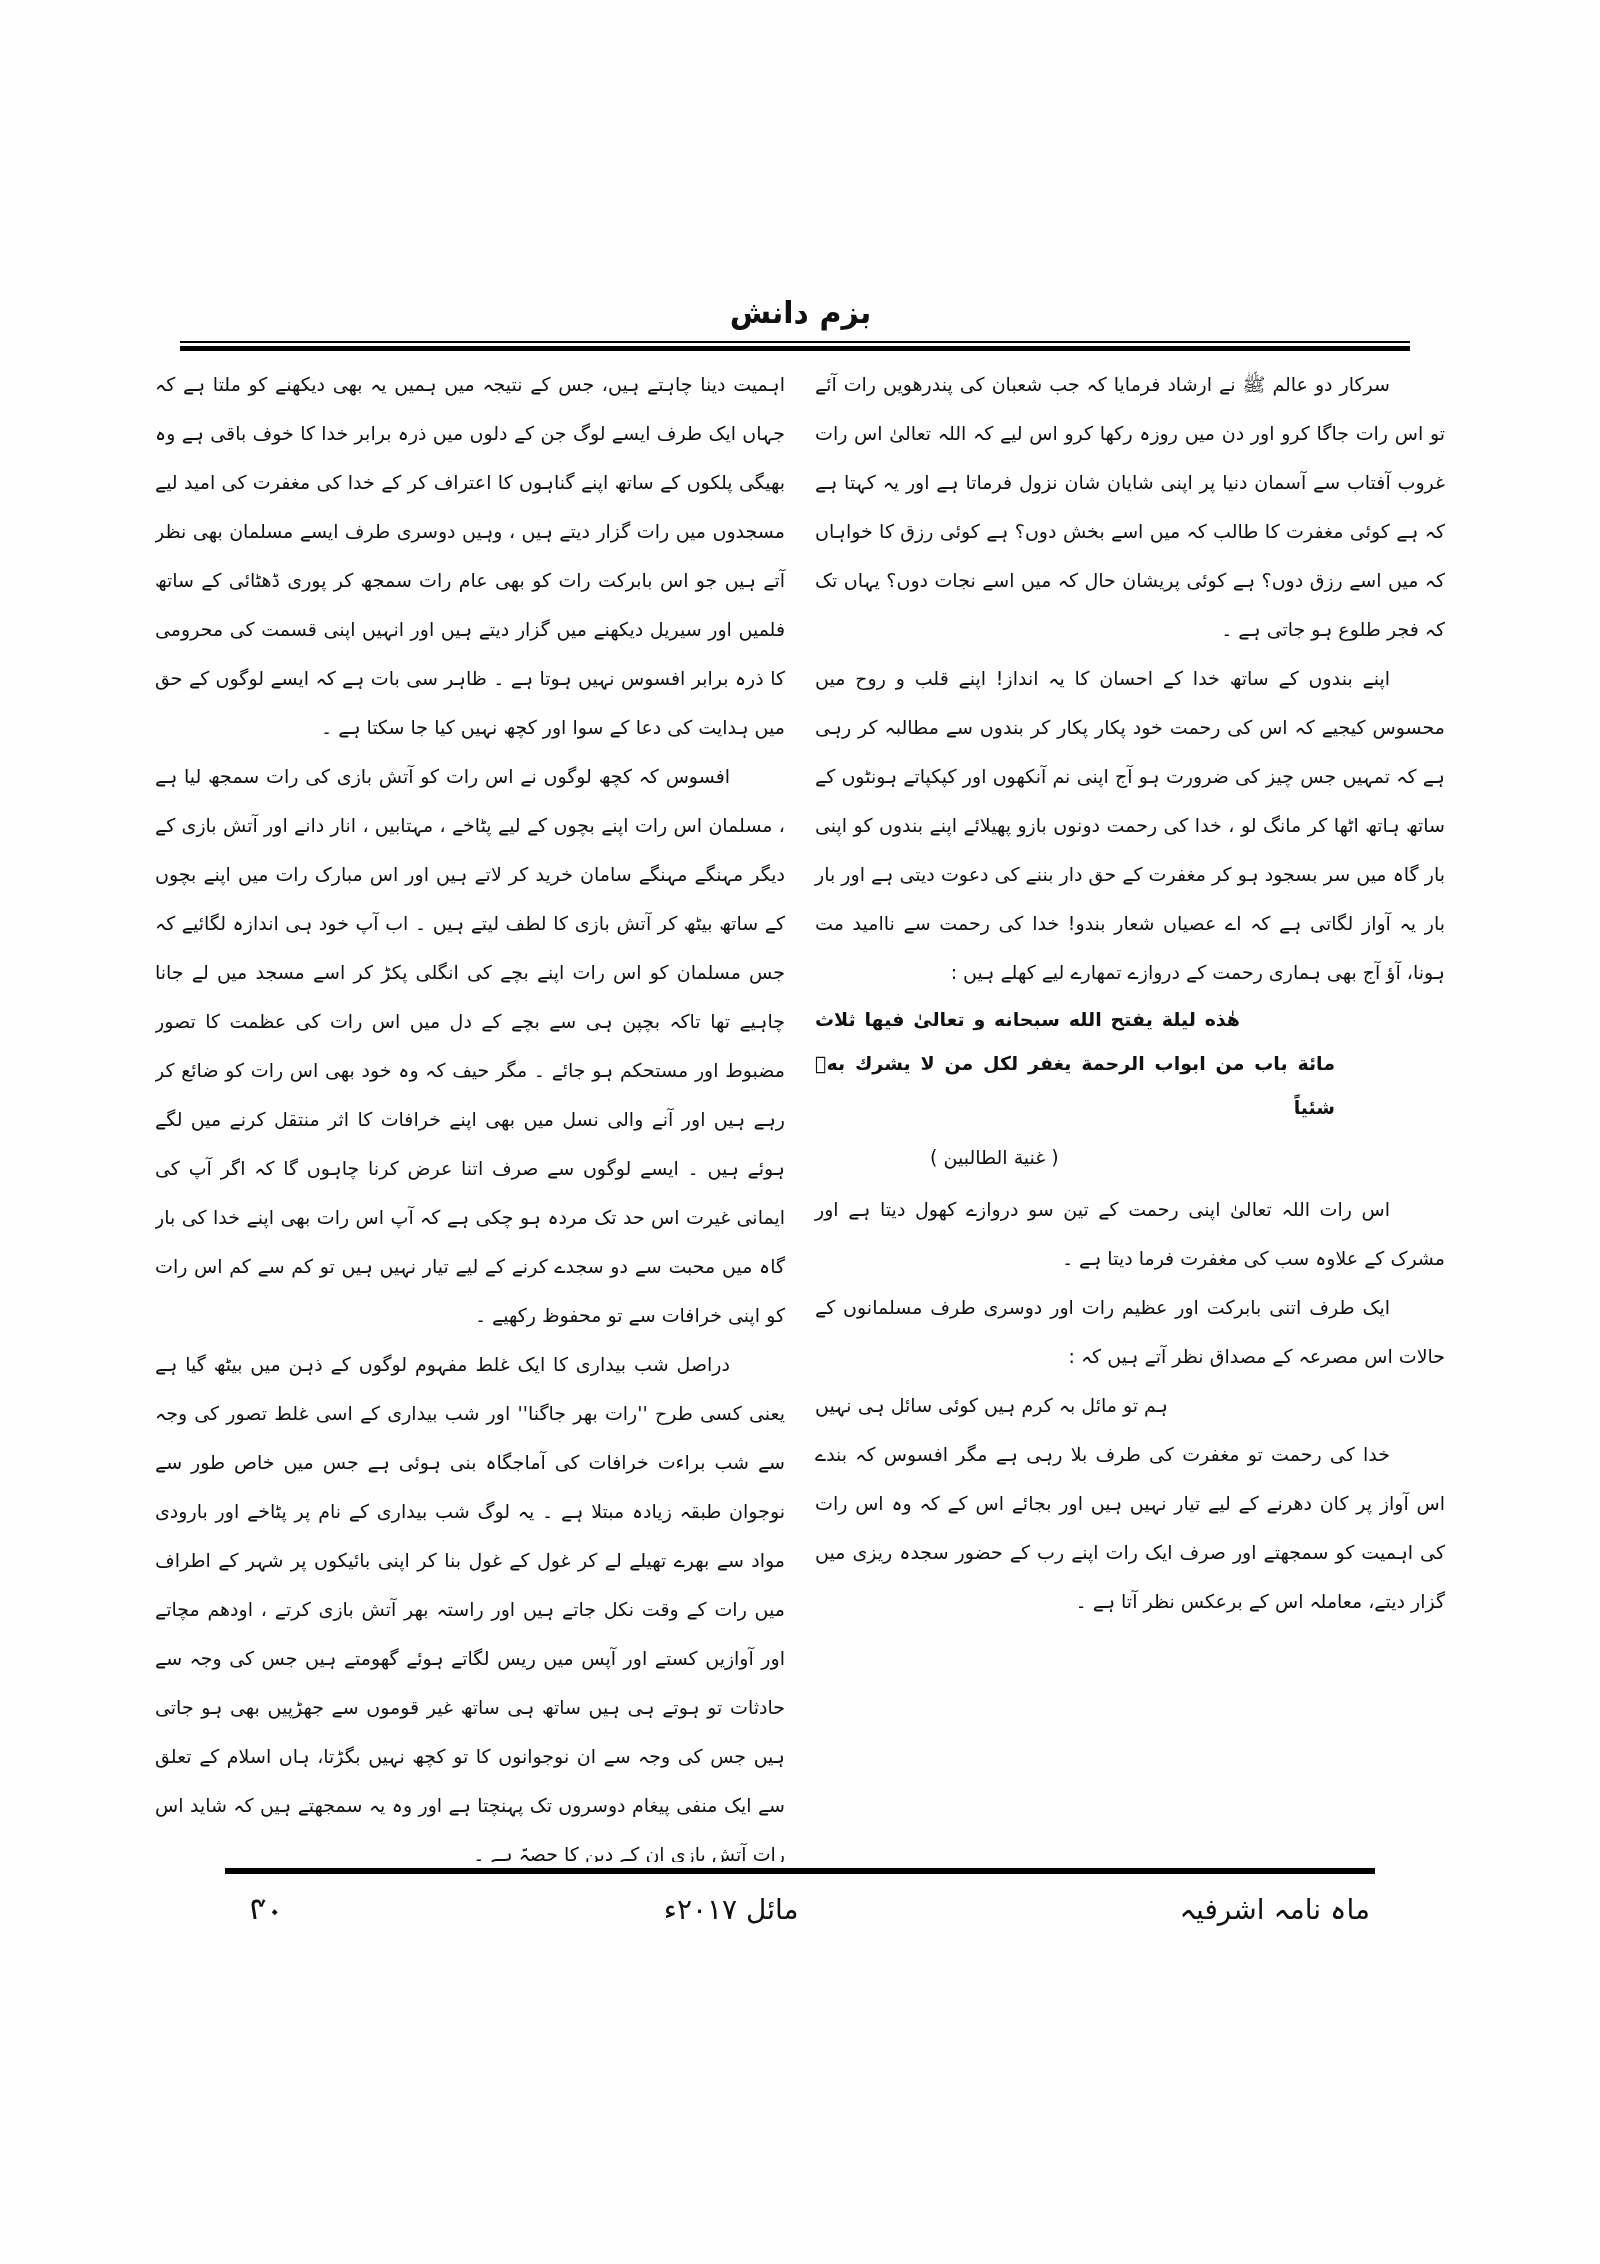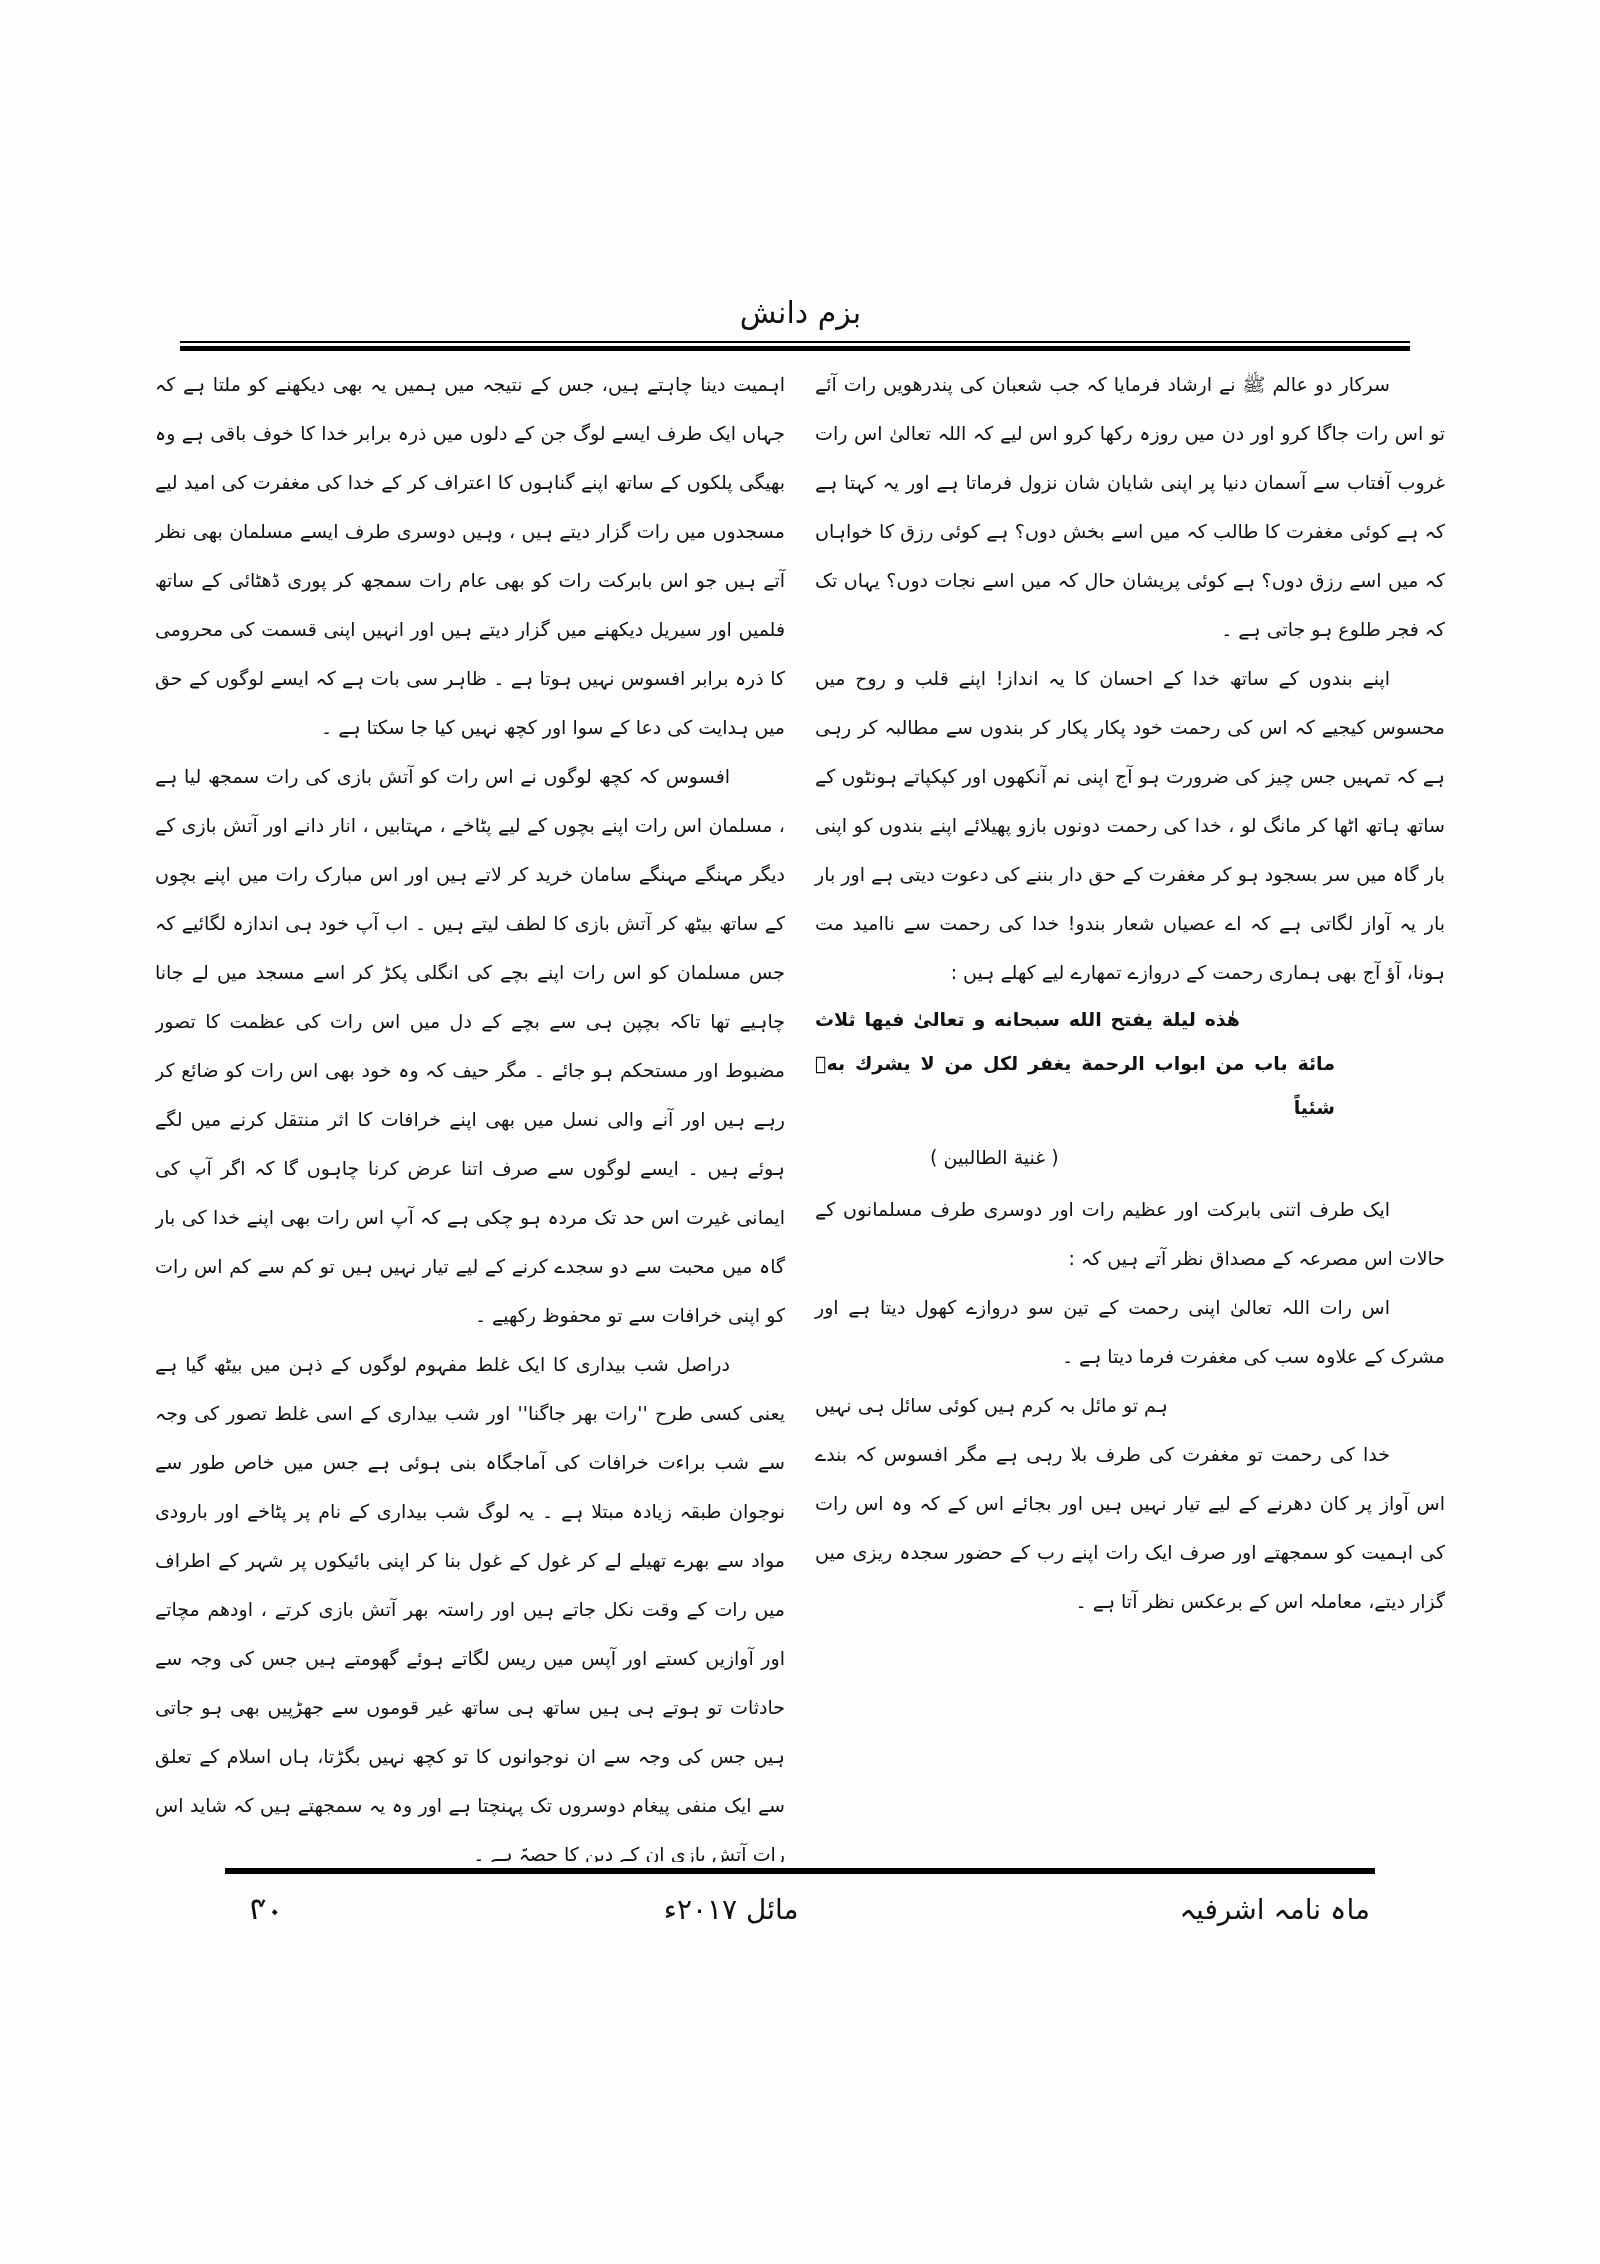--- a/index.html
+++ b/index.html
@@ -17,21 +17,21 @@
     direction: rtl;
     overflow: hidden;
   }
   .header-title {
     position: absolute;
     top: 292px;
     left: 155px;
     right: 154px;
     text-align: center;
     font-size: 30px;
-    font-weight: normal;
+    font-weight: bold;
     letter-spacing: 1px;
     line-height: 1.4;
   }
   .header-rule {
     position: absolute;
     top: 341px;
     right: 190px;
     left: 180px;
     height: 3px;
     border-top: 2px solid #000;
@@ -105,22 +105,22 @@
   <div class="header-title">بزم دانش</div>
 
   <div class="header-rule"></div>
 
   <div class="content">
     <div class="column">
         <p class="block para">سرکار دو عالم ﷺ نے ارشاد فرمایا کہ جب شعبان کی پندرھویں رات آئے تو اس رات جاگا کرو اور دن میں روزہ رکھا کرو اس لیے کہ اللہ تعالیٰ اس رات غروب آفتاب سے آسمان دنیا پر اپنی شایان شان نزول فرماتا ہے اور یہ کہتا ہے کہ ہے کوئی مغفرت کا طالب کہ میں اسے بخش دوں؟ ہے کوئی رزق کا خواہاں کہ میں اسے رزق دوں؟ ہے کوئی پریشان حال کہ میں اسے نجات دوں؟ یہاں تک کہ فجر طلوع ہو جاتی ہے ۔</p>
         <p class="block para">اپنے بندوں کے ساتھ خدا کے احسان کا یہ انداز! اپنے قلب و روح میں محسوس کیجیے کہ اس کی رحمت خود پکار پکار کر بندوں سے مطالبہ کر رہی ہے کہ تمہیں جس چیز کی ضرورت ہو آج اپنی نم آنکھوں اور کپکپاتے ہونٹوں کے ساتھ ہاتھ اٹھا کر مانگ لو ، خدا کی رحمت دونوں بازو پھیلائے اپنے بندوں کو اپنی بار گاہ میں سر بسجود ہو کر مغفرت کے حق دار بننے کی دعوت دیتی ہے اور بار بار یہ آواز لگاتی ہے کہ اے عصیاں شعار بندو! خدا کی رحمت سے ناامید مت ہونا، آؤ آج بھی ہماری رحمت کے دروازے تمھارے لیے کھلے ہیں :</p>
         <p class="block quote">هٰذه ليلة يفتح الله سبحانه و تعالىٰ فيها ثلاث مائة باب من ابواب الرحمة يغفر لكل من لا يشرك بهٖ شئياً</p>
         <p class="block citation">( غنیة الطالبین )</p>
+        <p class="block para">اس رات اللہ تعالیٰ اپنی رحمت کے تین سو دروازے کھول دیتا ہے اور مشرک کے علاوہ سب کی مغفرت فرما دیتا ہے ۔</p>
         <p class="block para">ایک طرف اتنی بابرکت اور عظیم رات اور دوسری طرف مسلمانوں کے حالات اس مصرعہ کے مصداق نظر آتے ہیں کہ :</p>
-        <p class="block para">اس رات اللہ تعالیٰ اپنی رحمت کے تین سو دروازے کھول دیتا ہے اور مشرک کے علاوہ سب کی مغفرت فرما دیتا ہے ۔</p>
         <p class="block verse">ہم تو مائل بہ کرم ہیں کوئی سائل ہی نہیں</p>
         <p class="block para">خدا کی رحمت تو مغفرت کی طرف بلا رہی ہے مگر افسوس کہ بندے اس آواز پر کان دھرنے کے لیے تیار نہیں ہیں اور بجائے اس کے کہ وہ اس رات کی اہمیت کو سمجھتے اور صرف ایک رات اپنے رب کے حضور سجدہ ریزی میں گزار دیتے، معاملہ اس کے برعکس نظر آتا ہے ۔</p>
       </div>
     <div class="column">
         <p class="block cont">اہمیت دینا چاہتے ہیں، جس کے نتیجہ میں ہمیں یہ بھی دیکھنے کو ملتا ہے کہ جہاں ایک طرف ایسے لوگ جن کے دلوں میں ذرہ برابر خدا کا خوف باقی ہے وہ بھیگی پلکوں کے ساتھ اپنے گناہوں کا اعتراف کر کے خدا کی مغفرت کی امید لیے مسجدوں میں رات گزار دیتے ہیں ، وہیں دوسری طرف ایسے مسلمان بھی نظر آتے ہیں جو اس بابرکت رات کو بھی عام رات سمجھ کر پوری ڈھٹائی کے ساتھ فلمیں اور سیریل دیکھنے میں گزار دیتے ہیں اور انہیں اپنی قسمت کی محرومی کا ذرہ برابر افسوس نہیں ہوتا ہے ۔ ظاہر سی بات ہے کہ ایسے لوگوں کے حق میں ہدایت کی دعا کے سوا اور کچھ نہیں کیا جا سکتا ہے ۔</p>
         <p class="block para">افسوس کہ کچھ لوگوں نے اس رات کو آتش بازی کی رات سمجھ لیا ہے ، مسلمان اس رات اپنے بچوں کے لیے پٹاخے ، مہتابیں ، انار دانے اور آتش بازی کے دیگر مہنگے مہنگے سامان خرید کر لاتے ہیں اور اس مبارک رات میں اپنے بچوں کے ساتھ بیٹھ کر آتش بازی کا لطف لیتے ہیں ۔ اب آپ خود ہی اندازہ لگائیے کہ جس مسلمان کو اس رات اپنے بچے کی انگلی پکڑ کر اسے مسجد میں لے جانا چاہیے تھا تاکہ بچپن ہی سے بچے کے دل میں اس رات کی عظمت کا تصور مضبوط اور مستحکم ہو جائے ۔ مگر حیف کہ وہ خود بھی اس رات کو ضائع کر رہے ہیں اور آنے والی نسل میں بھی اپنے خرافات کا اثر منتقل کرنے میں لگے ہوئے ہیں ۔ ایسے لوگوں سے صرف اتنا عرض کرنا چاہوں گا کہ اگر آپ کی ایمانی غیرت اس حد تک مردہ ہو چکی ہے کہ آپ اس رات بھی اپنے خدا کی بار گاہ میں محبت سے دو سجدے کرنے کے لیے تیار نہیں ہیں تو کم سے کم اس رات کو اپنی خرافات سے تو محفوظ رکھیے ۔</p>
         <p class="block para">دراصل شب بیداری کا ایک غلط مفہوم لوگوں کے ذہن میں بیٹھ گیا ہے یعنی کسی طرح ''رات بھر جاگنا'' اور شب بیداری کے اسی غلط تصور کی وجہ سے شب براءت خرافات کی آماجگاہ بنی ہوئی ہے جس میں خاص طور سے نوجوان طبقہ زیادہ مبتلا ہے ۔ یہ لوگ شب بیداری کے نام پر پٹاخے اور بارودی مواد سے بھرے تھیلے لے کر غول کے غول بنا کر اپنی بائیکوں پر شہر کے اطراف میں رات کے وقت نکل جاتے ہیں اور راستہ بھر آتش بازی کرتے ، اودھم مچاتے اور آوازیں کستے اور آپس میں ریس لگاتے ہوئے گھومتے ہیں جس کی وجہ سے حادثات تو ہوتے ہی ہیں ساتھ ہی ساتھ غیر قوموں سے جھڑپیں بھی ہو جاتی ہیں جس کی وجہ سے ان نوجوانوں کا تو کچھ نہیں بگڑتا، ہاں اسلام کے تعلق سے ایک منفی پیغام دوسروں تک پہنچتا ہے اور وہ یہ سمجھتے ہیں کہ شاید اس رات آتش بازی ان کے دین کا حصہّ ہے ۔</p>
       </div>
   </div>
 

